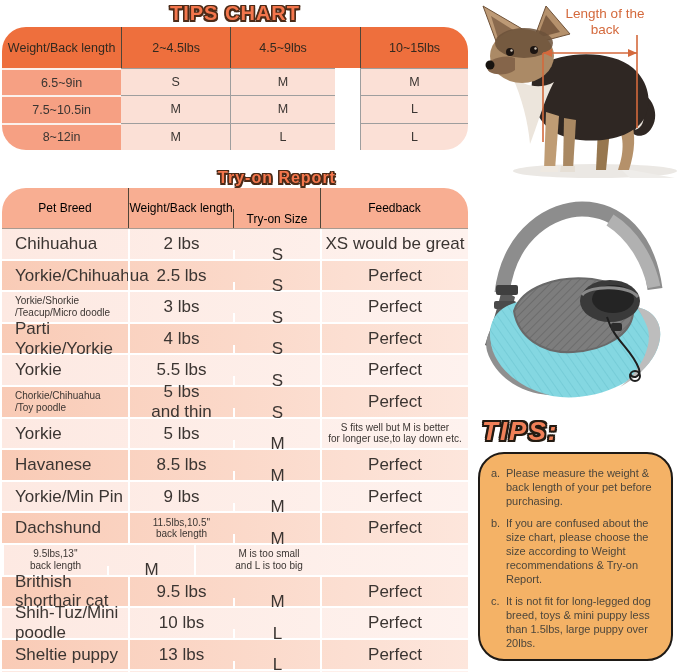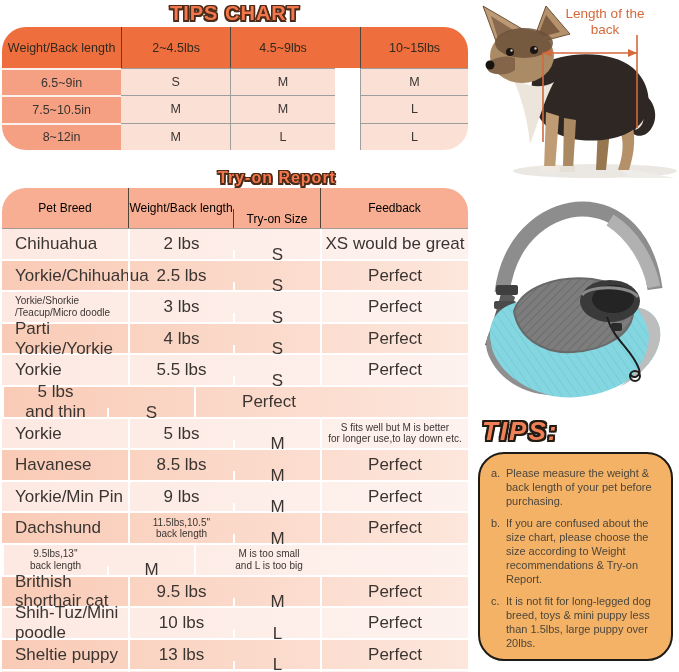--- a/index.html
+++ b/index.html
@@ -138,20 +138,22 @@
       <div class="cell tc2">S</div>
       <div class="cell tc3">Perfect</div>
     </div>
     <div class="t-row light">
       <div class="cell tc0">Yorkie</div>
       <div class="cell tc1">5.5 lbs</div>
       <div class="cell tc2">S</div>
       <div class="cell tc3">Perfect</div>
     </div>
     <div class="t-row dark">
+      <div class="cell tc0 sm">Chorkie/Chihuahua
+/Toy poodle</div>
       <div class="cell tc1">5 lbs
 and thin</div>
       <div class="cell tc2">S</div>
       <div class="cell tc3">Perfect</div>
     </div>
     <div class="t-row light">
       <div class="cell tc0">Yorkie</div>
       <div class="cell tc1">5 lbs</div>
       <div class="cell tc2">M</div>
       <div class="cell tc3 sm">S fits well but M is better

